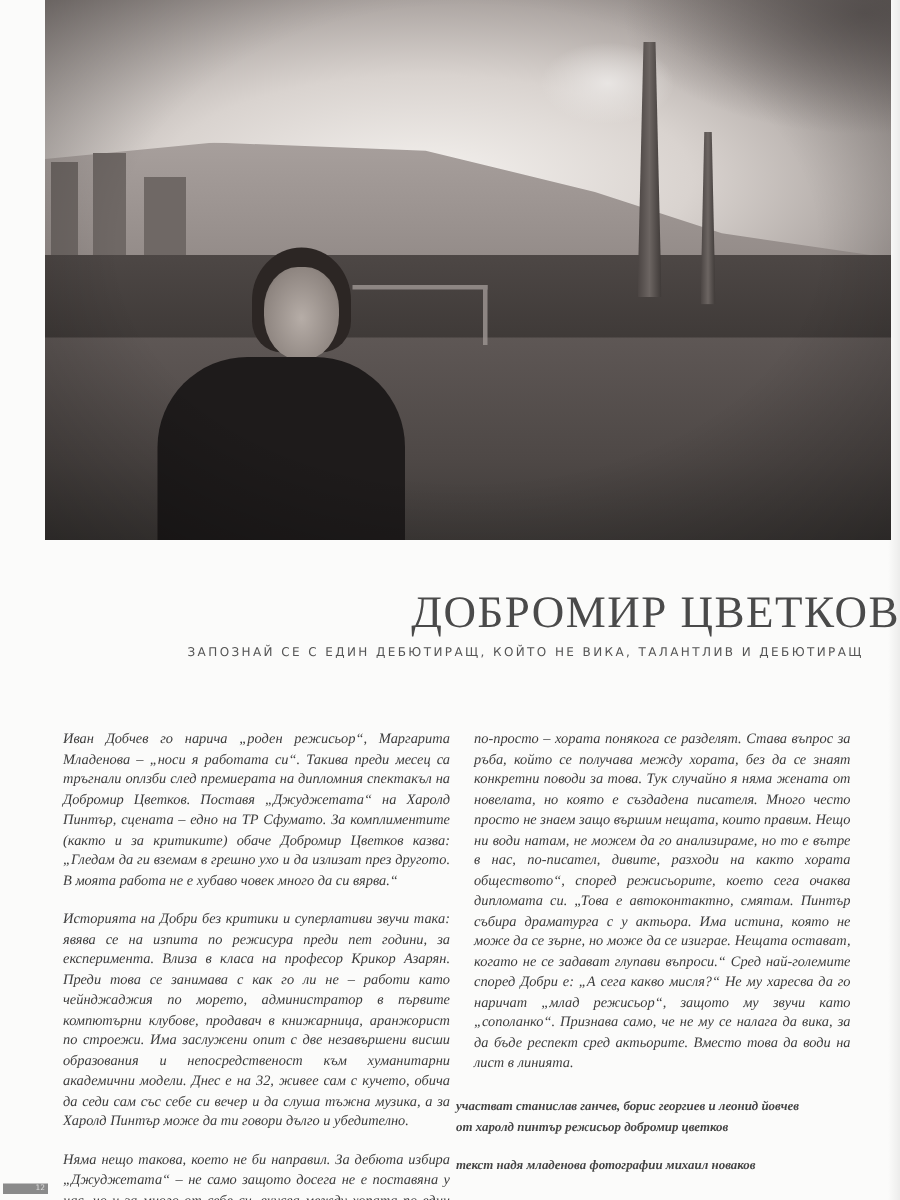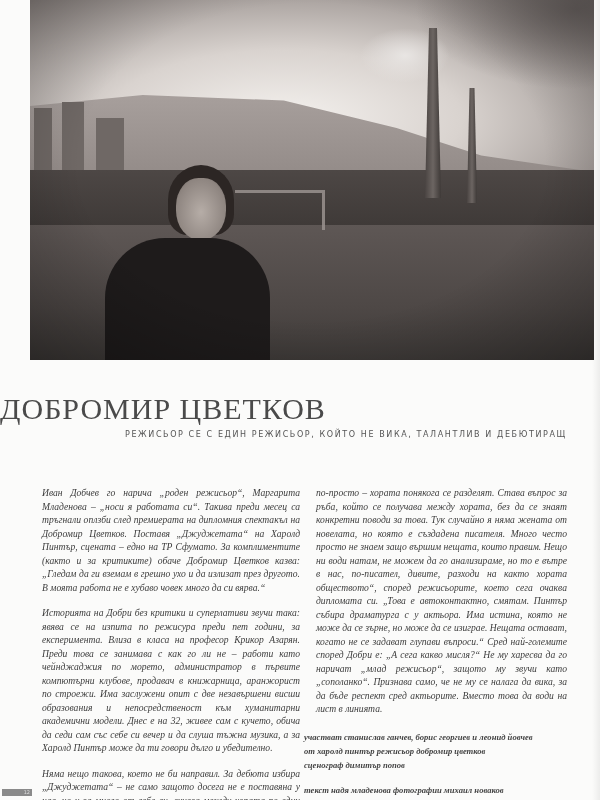--- a/index.html
+++ b/index.html
@@ -37,21 +37,21 @@
     background: #1e1b1b; border-radius: 60px 60px 0 0; }
   .person-head { position: absolute; left: 146px; top: 178px; width: 50px; height: 62px;
     background: radial-gradient(ellipse at 50% 55%, #b6ada7 0%, #8e8580 70%, #5a524f 100%);
     border-radius: 45% 45% 48% 48%; }
   .person-hair { position: absolute; left: 138px; top: 165px; width: 66px; height: 70px;
     background: #2c2624; border-radius: 50% 50% 30% 30%; }
   .vignette { position: absolute; inset: 0;
     background: radial-gradient(ellipse 75% 80% at 50% 45%, rgba(0,0,0,0) 55%, rgba(0,0,0,0.35) 100%); }
 
   
-  .title { position: absolute; left: 0; top: 392px; width: 600px; text-align: left;
+  .title { position: absolute; left: 0; top: 392px; width: 600px; text-align: right;
     font-family: "Liberation Serif", serif; font-size: 30px; letter-spacing: 1px; color: #4a4a4a; font-weight: normal; }
   .subtitle { position: absolute; left: 125px; top: 430px; width: 470px; text-align: left;
     font-family: "DejaVu Sans", sans-serif; font-size: 8px; letter-spacing: 1.6px; color: #555; }
 
   
   .col { position: absolute; top: 474px; font-size: 9.6px; line-height: 13.5px; color: #3c3c3c;
     text-align: justify; font-style: italic; }
   .col-left { left: 30px; width: 282px; }
   .col-right { left: 304px; width: 275px; }
   .col p { margin: 12px; text-indent: 0; }
@@ -83,32 +83,31 @@
   <div class="stack1"></div>
   <div class="stack2"></div>
   <div class="goal"></div>
   <div class="person-hair"></div>
   <div class="person-head"></div>
   <div class="person-body"></div>
   <div class="vignette"></div>
 </div>
 
 <h1 class="title">ДОБРОМИР ЦВЕТКОВ</h1>
-<div class="subtitle">РЕЖИСЬОР СЕ С ЕДИН РЕЖИСЬОР, КОЙТО НЕ ВИКА, ТАЛАНТЛИВ И ДЕБЮТИРАЩ</div>
+<div class="subtitle">ЗАПОЗНАЙ СЕ С ЕДИН ДЕБЮТИРАЩ, КОЙТО НЕ ВИКА, ТАЛАНТЛИВ И ДЕБЮТИРАЩ</div>
 
 <div class="col col-left">
   <p>Иван Добчев го нарича „роден режисьор“, Маргарита Младенова – „носи я работата си“. Такива преди месец са тръгнали оплзби след премиерата на дипломния спектакъл на Добромир Цветков. Поставя „Джуджетата“ на Харолд Пинтър, сцената – едно на ТР Сфумато. За комплиментите (както и за критиките) обаче Добромир Цветков казва: „Гледам да ги вземам в грешно ухо и да излизат през другото. В моята работа не е хубаво човек много да си вярва.“</p>
   <p>Историята на Добри без критики и суперлативи звучи така: явява се на изпита по режисура преди пет години, за експеримента. Влиза в класа на професор Крикор Азарян. Преди това се занимава с как го ли не – работи като чейнджаджия по морето, администратор в първите компютърни клубове, продавач в книжарница, аранжорист по строежи. Има заслужени опит с две незавършени висши образования и непосредственост към хуманитарни академични модели. Днес е на 32, живее сам с кучето, обича да седи сам със себе си вечер и да слуша тъжна музика, а за Харолд Пинтър може да ти говори дълго и убедително.</p>
   <p>Няма нещо такова, което не би направил. За дебюта избира „Джуджетата“ – не само защото досега не е поставяна у нас, но и за много от себе си, вкусва между хората по един поетичен, характеристичен на момента начин. За Добри казвам към Пинтър е „да подходиш малко емоционално и интуитивно, никога сурово аналитично, защото в другия случай изпадаш в безсилие вод за сух разказ. Пинтър разказва нещо много</p>
 </div>
 
 <div class="col col-right">
   <p>по-просто – хората понякога се разделят. Става въпрос за ръба, който се получава между хората, без да се знаят конкретни поводи за това. Тук случайно я няма жената от новелата, но която е създадена писателя. Много често просто не знаем защо вършим нещата, които правим. Нещо ни води натам, не можем да го анализираме, но то е вътре в нас, по-писател, дивите, разходи на както хората обществото“, според режисьорите, което сега очаква дипломата си. „Това е автоконтактно, смятам. Пинтър събира драматурга с у актьора. Има истина, която не може да се зърне, но може да се изиграе. Нещата остават, когато не се задават глупави въпроси.“ Сред най-големите според Добри е: „А сега какво мисля?“ Не му харесва да го наричат „млад режисьор“, защото му звучи като „сополанко“. Признава само, че не му се налага да вика, за да бъде респект сред актьорите. Вместо това да води на лист в линията.</p>
   <div class="credits">
     <div>участват станислав ганчев, борис георгиев и леонид йовчев</div>
     <div>от харолд пинтър режисьор добромир цветков</div>
-    <div>сценограф димитър попов</div>
   </div>
   <div class="credits-photo">текст надя младенова   фотографии михаил новаков</div>
 </div>
 
 <div class="footer-bar">12</div>
 <div class="footer-text">12 наситу</div>
 
 </body></html>

